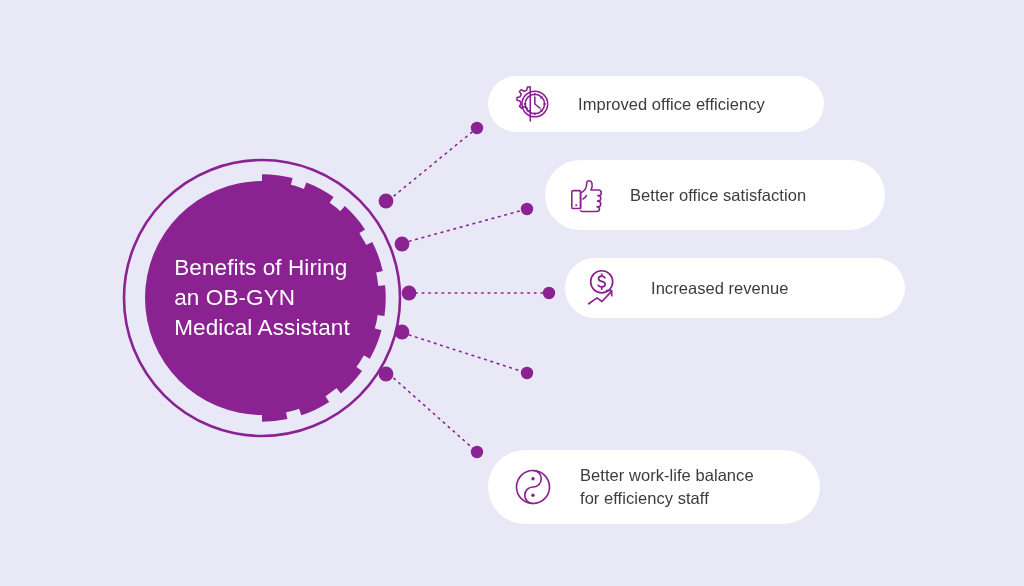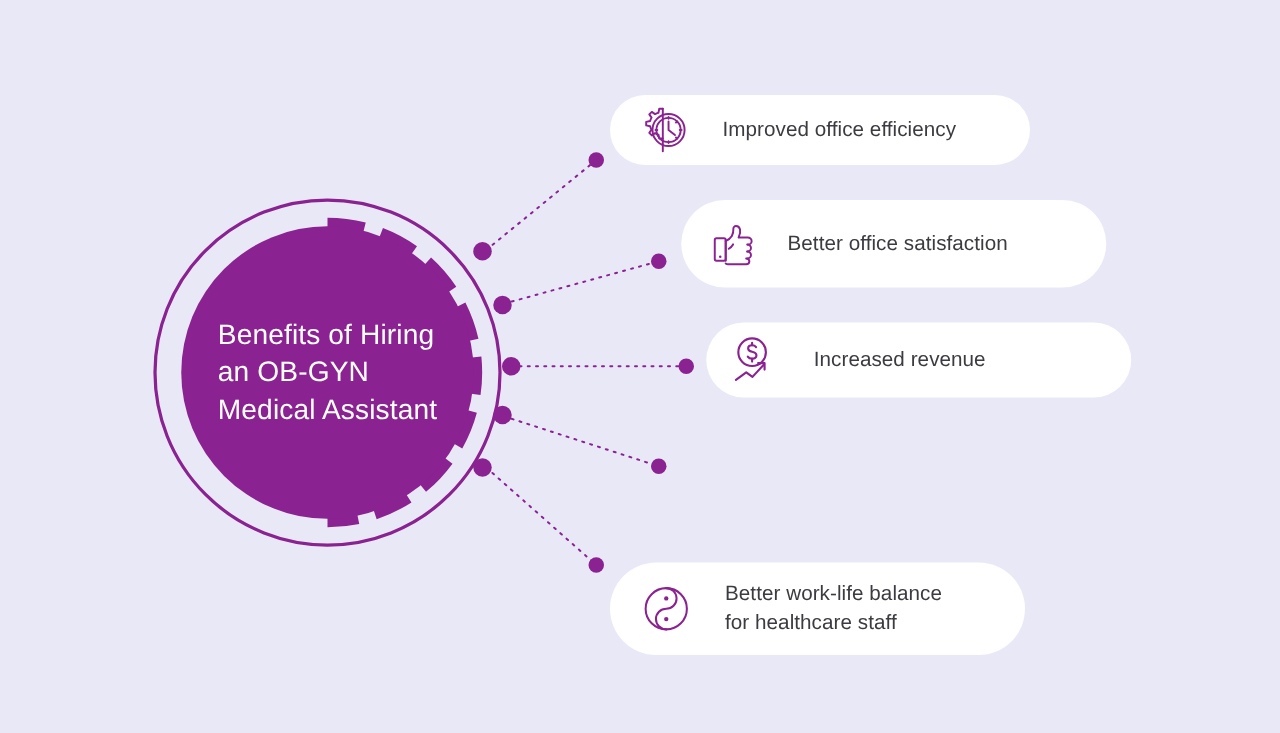--- a/index.html
+++ b/index.html
@@ -198,16 +198,16 @@
   <div class="card card-5">
     <div class="card-icon">
       <svg width="44" height="44" viewBox="0 0 48 48" fill="none" stroke="#8b2291" stroke-width="1.8" stroke-linecap="round" stroke-linejoin="round">
         <circle cx="24" cy="24" r="18"></circle>
         <path d="M24 6a9 9 0 0 1 0 18 9 9 0 0 0 0 18"></path>
         <circle cx="24" cy="15" r="1.9" fill="#8b2291" stroke="none"></circle>
         <circle cx="24" cy="33" r="1.9" fill="#8b2291" stroke="none"></circle>
       </svg>
     </div>
     <div class="card-label">Better work-life balance
-for healthcare staff</div>
+for efficiency staff</div>
   </div>
 
 </div>
 
 </body></html>

